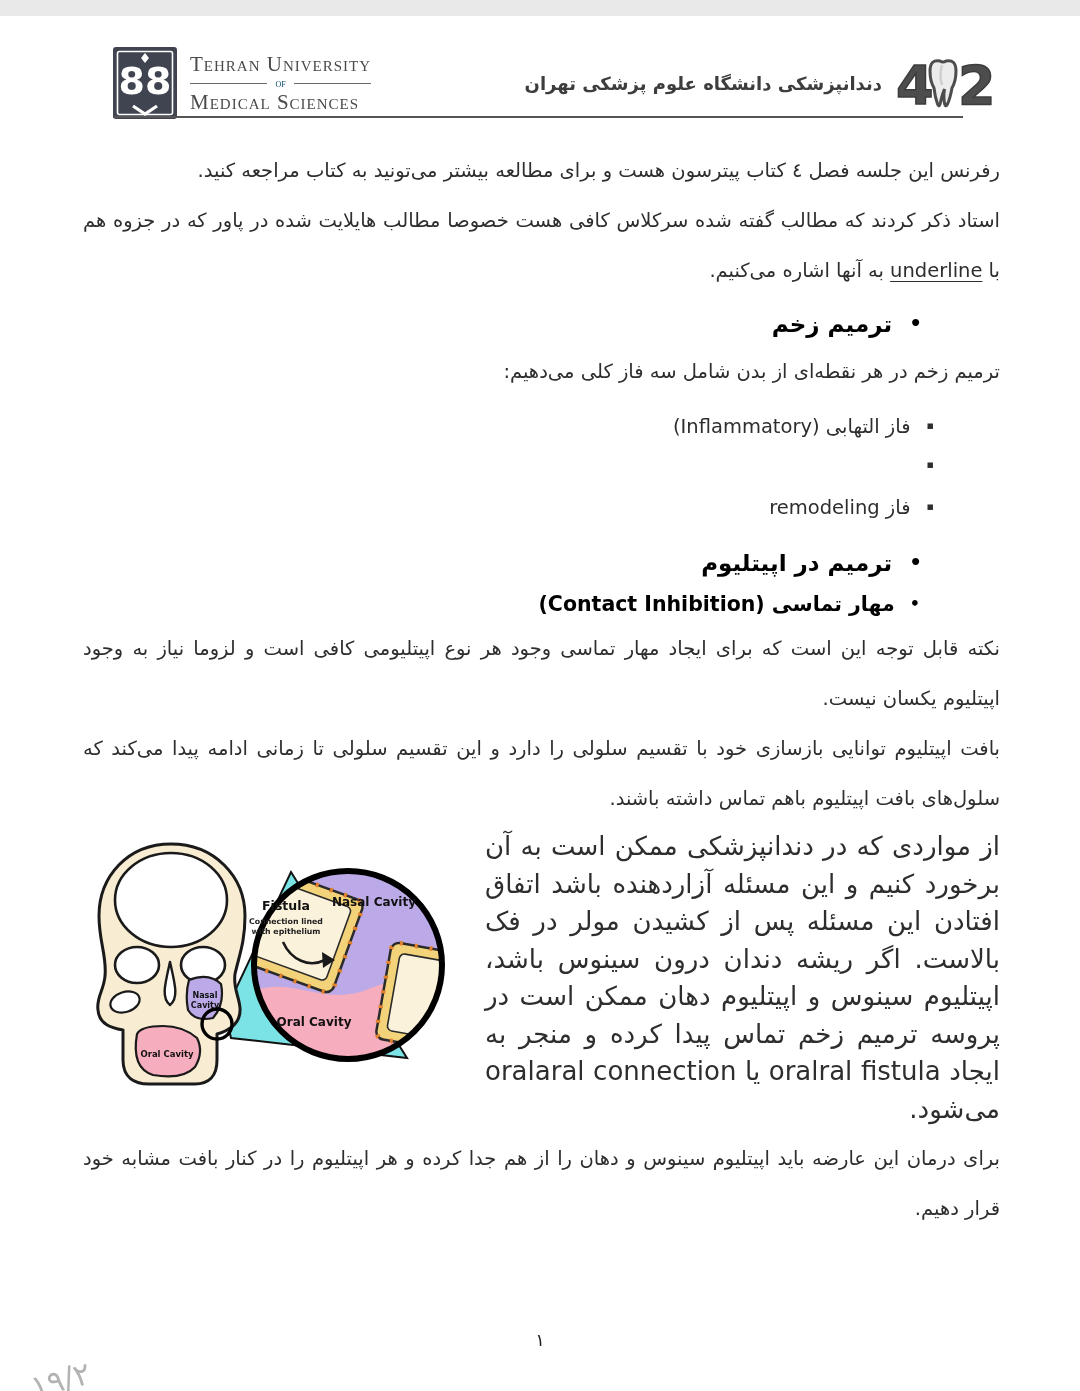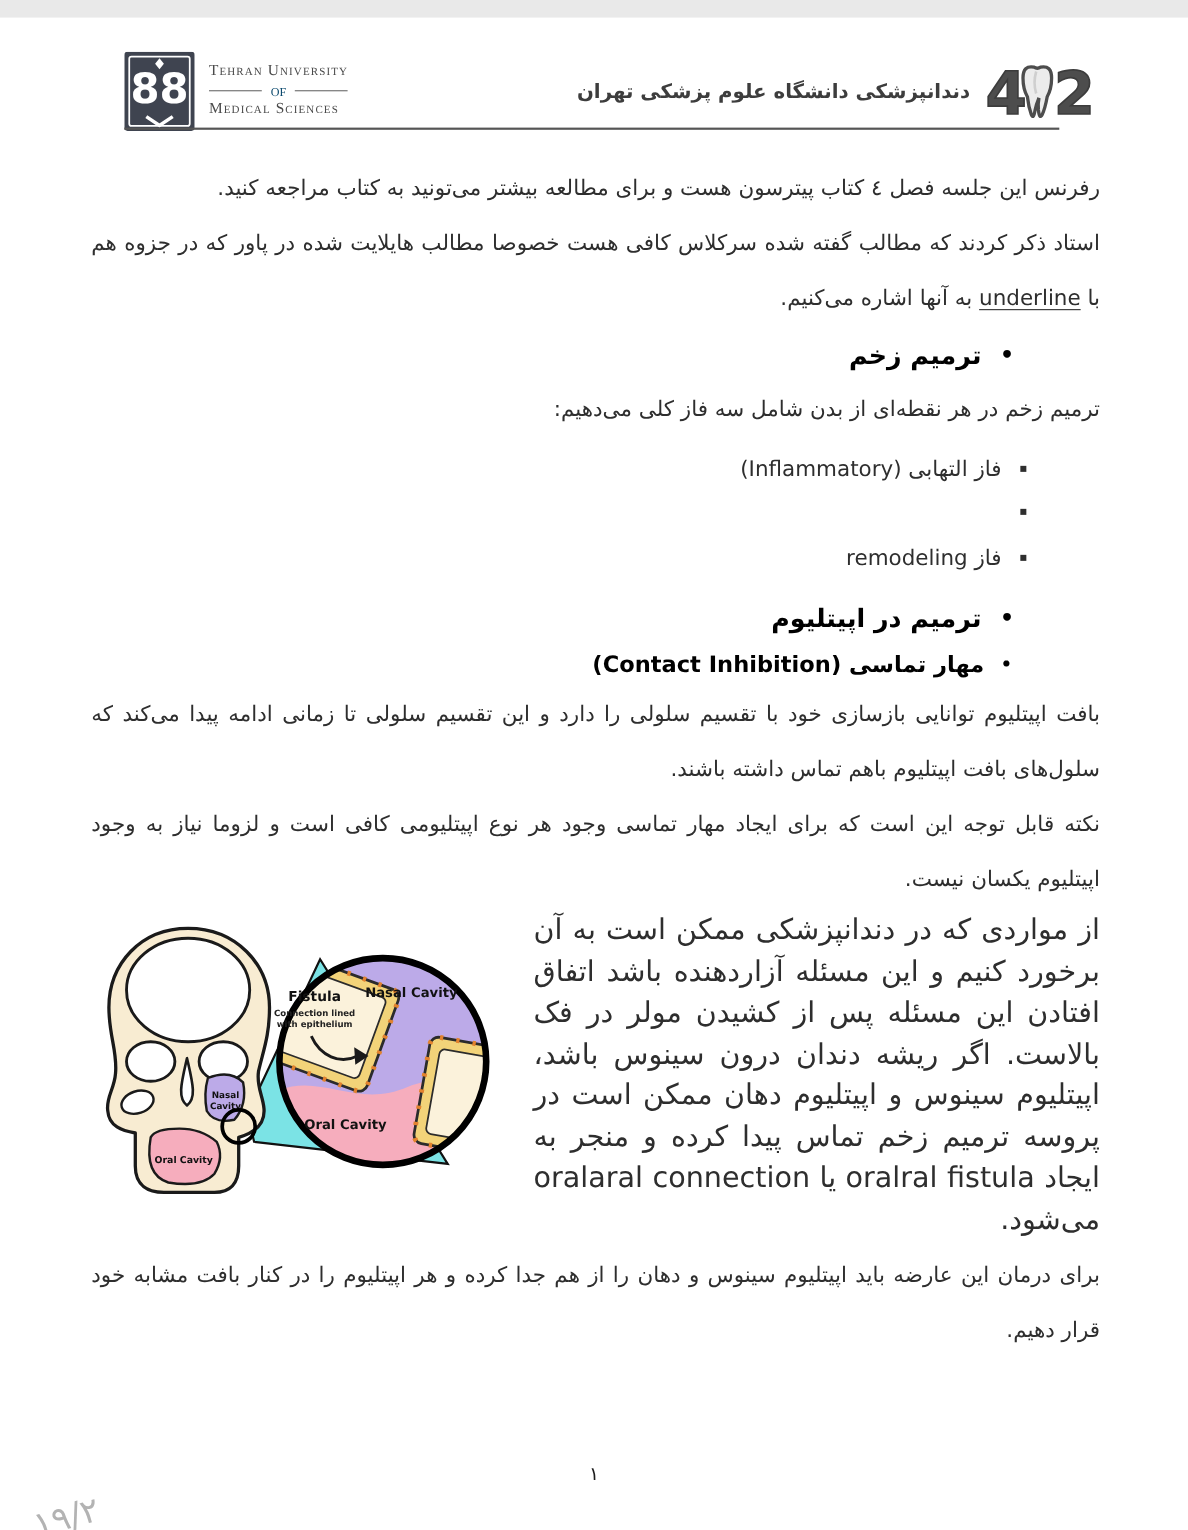--- a/index.html
+++ b/index.html
@@ -8,22 +8,22 @@
     position:relative; width:1080px; height:1391px; margin:16px auto;
     background:#ffffff; overflow:hidden;
     font-family:"DejaVu Sans", sans-serif; color:#2e2e2e;
   }
 
   
   .header { position:absolute; top:30px; left:113px; right:80px; height:74px;
             display:flex; align-items:center; }
   .emblem { width:64px; height:72px; flex:0 0 auto; }
   .univ { margin-left:13px; font-family:"Liberation Serif", serif; color:#4a4a4a; line-height:1.05; }
-  .univ .l1, .univ .l3 { font-size:14px; font-variant-caps:small-caps; letter-spacing:1px; white-space:nowrap; }
-  .univ .l2 { display:flex; align-items:center; gap:8px; font-size:16px; font-variant-caps:small-caps; color:#0c4a6e; margin:2px 0; }
+  .univ .l1, .univ .l3 { font-size:21px; font-variant-caps:small-caps; letter-spacing:1px; white-space:nowrap; }
+  .univ .l2 { display:flex; align-items:center; gap:8px; font-size:12px; font-variant-caps:small-caps; color:#0c4a6e; margin:2px 0; }
   .univ .l2::before, .univ .l2::after { content:""; flex:1; border-top:1.5px solid #6a6a6a; }
   .header-spacer { flex:1; }
   .fa-title { direction:rtl; font-size:18px; font-weight:bold; color:#3d3d3d; margin-left:18px; white-space:nowrap; }
   .badge402 { width:118px; height:64px; flex:0 0 auto; }
   .header-rule { position:absolute; top:100px; left:113px; width:850px; border-top:2.5px solid #555; }
 
   
   .body { position:absolute; top:130px; right:80px; width:917px; direction:rtl; text-align:right; }
   .para { font-size:19.5px; line-height:50px; }
   .just { text-align:justify; }
@@ -116,23 +116,23 @@
     <div class="h-main" style="margin-top:20px;">
       <span class="blt">•</span>
       <span>ترمیم در اپیتلیوم</span>
     </div>
 
     <div class="h-sub">
       <span class="blt">•</span>
       <span>مهار تماسی (Contact Inhibition)</span>
     </div>
 
+    <p class="para just">نکته قابل توجه این است که برای ایجاد مهار تماسی وجود هر نوع اپیتلیومی کافی است و لزوما نیاز به وجود اپیتلیوم یکسان نیست.</p>
+
     <p class="para just">بافت اپیتلیوم توانایی بازسازی خود با تقسیم سلولی را دارد و این تقسیم سلولی تا زمانی ادامه پیدا می‌کند که سلول‌های بافت اپیتلیوم باهم تماس داشته باشند.</p>
-
-    <p class="para just">نکته قابل توجه این است که برای ایجاد مهار تماسی وجود هر نوع اپیتلیومی کافی است و لزوما نیاز به وجود اپیتلیوم یکسان نیست.</p>
 
     <div class="fig-row">
 
       <svg class="figure" viewBox="0 0 388 248">
 
         <polygon points="142,174 208,34 324,220 148,200" stroke="#111" stroke-width="2" fill="#7be3e5"></polygon>
 
         <g stroke-linejoin="round">
           <path d="M88,6 C45,6 16,38 16,78 C16,104 24,118 22,138 C21,152 13,160 15,172
                    C16,186 28,190 40,192 L40,222 C40,240 52,246 66,246 L112,246

